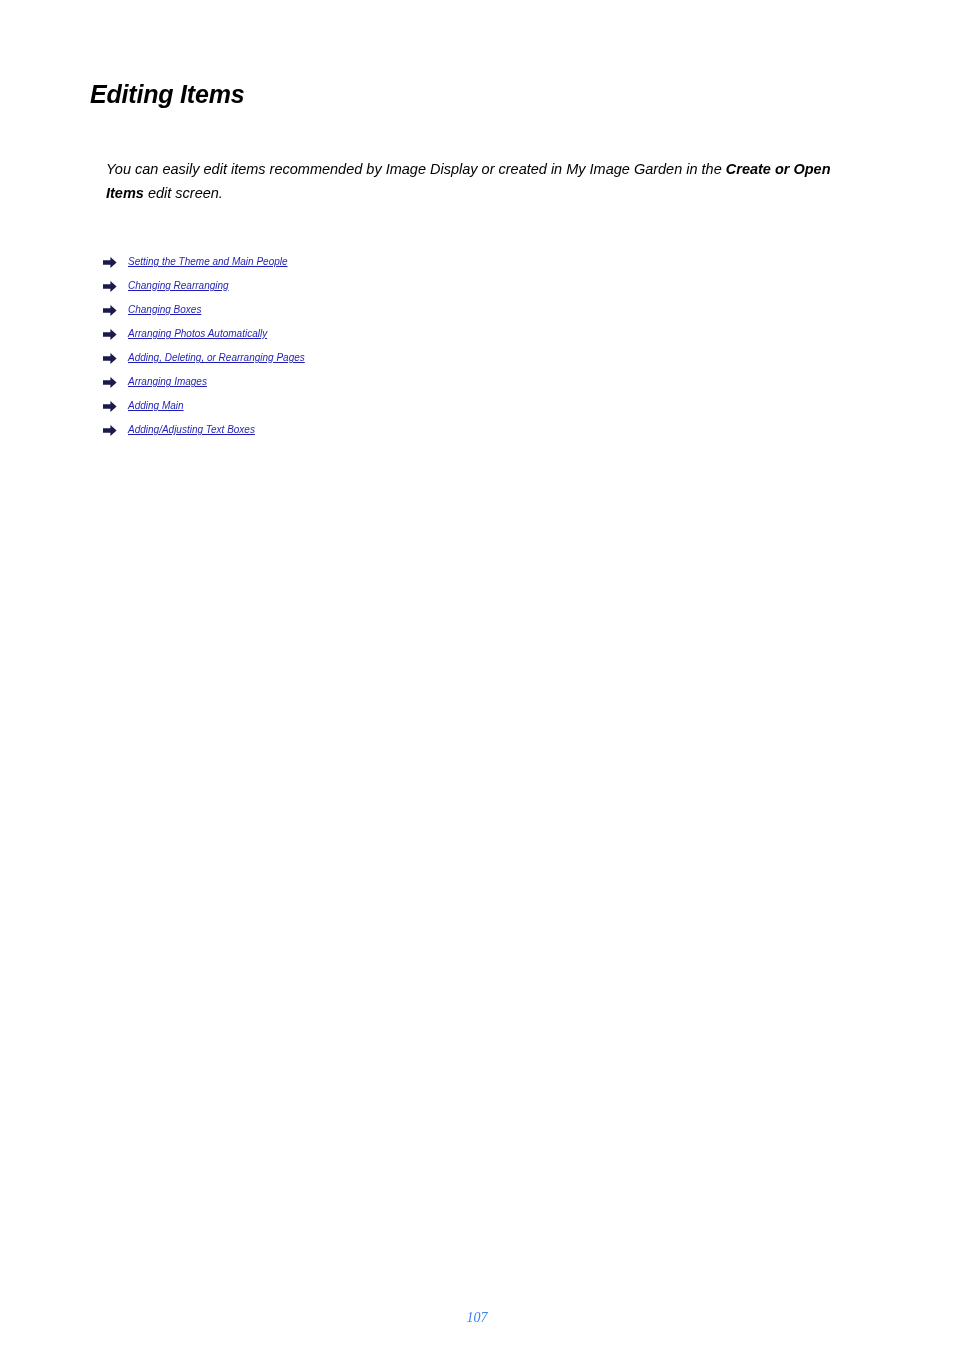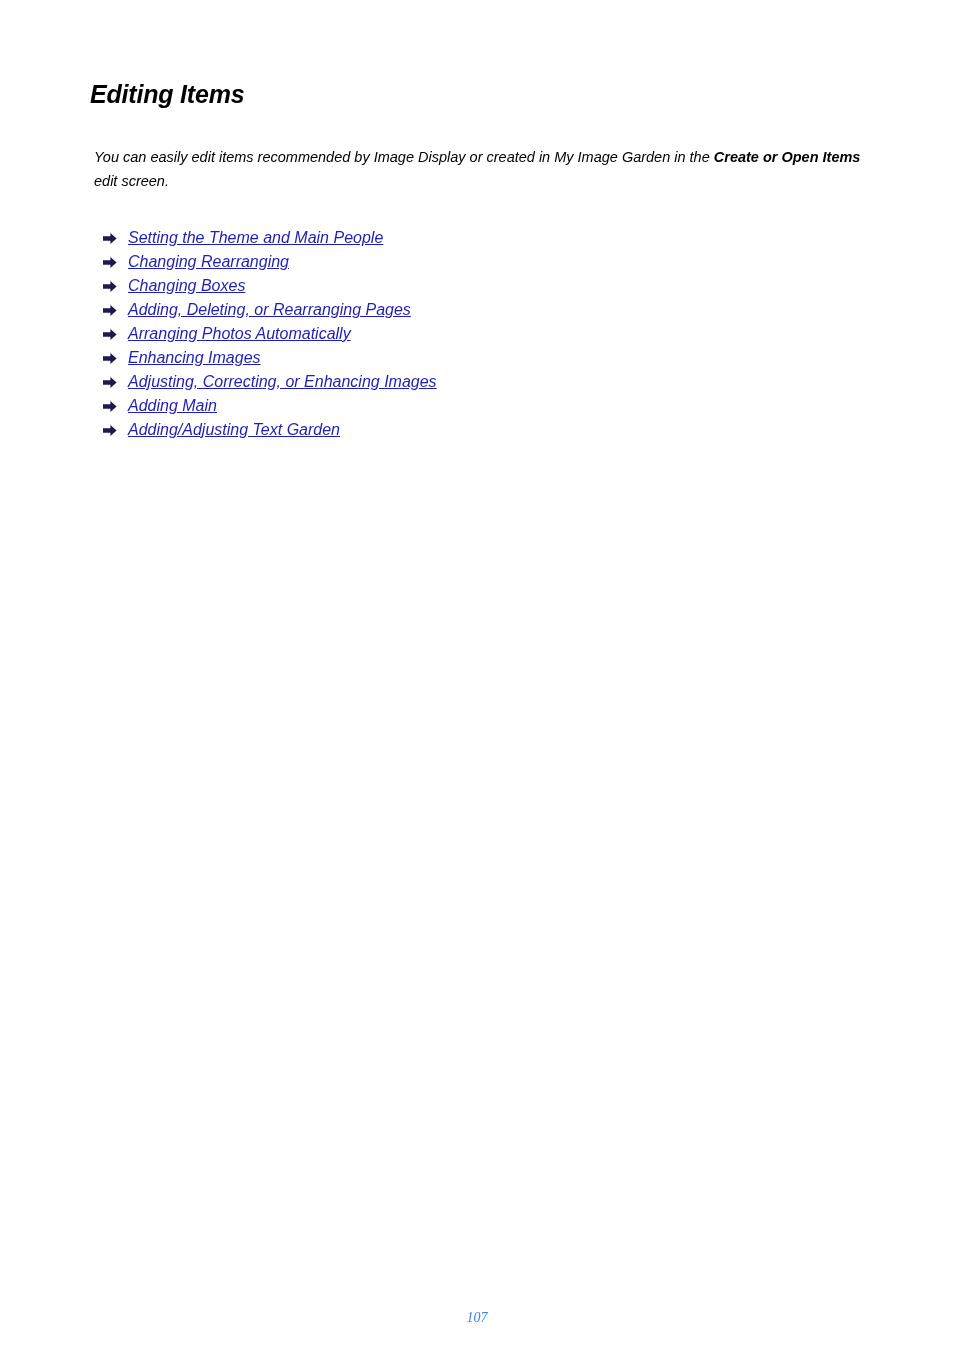--- a/index.html
+++ b/index.html
@@ -38,21 +38,21 @@
     font-size: 25px;
     font-weight: bold;
     line-height: 1.2;
     letter-spacing: -0.2px;
     margin: 0;
     padding-top: 69px;
     color: #000000;
   }
 
   .intro-paragraph {
-    margin: 4px;
+    margin: 16px;
     padding-top: 32px;
     font-size: 14.5px;
     line-height: 24px;
     color: #000000;
     max-width: 770px;
   }
 
   .intro-paragraph b {
     font-weight: bold;
   }
@@ -79,21 +79,21 @@
     align-items: center;
     justify-content: flex-start;
     margin-left: 13px;
   }
 
   .arrow-icon svg {
     display: block;
   }
 
   .item-link {
-    font-size: 16px;
+    font-size: 10px;
     line-height: 24px;
     color: #1f1fb5;
     text-decoration: underline;
     text-underline-offset: 1px;
     white-space: nowrap;
     cursor: pointer;
     margin-left: 7px;
   }
 
   .page-number {
@@ -146,66 +146,58 @@
         </span>
         <a class="item-link" href="#">Changing Boxes</a>
       </li>
 
       <li class="link-list-item">
         <span class="arrow-icon">
           <svg width="14" height="11" viewBox="0 0 14 11" aria-hidden="true">
             <path d="M0 3.3 H7.4 V0 L13.6 5.5 L7.4 11 V7.7 H0 Z" fill="#1a1a4e"></path>
           </svg>
         </span>
+        <a class="item-link" href="#">Arranging Photos Automatically</a>
+      </li>
+
+      <li class="link-list-item">
+        <span class="arrow-icon">
+          <svg width="14" height="11" viewBox="0 0 14 11" aria-hidden="true">
+            <path d="M0 3.3 H7.4 V0 L13.6 5.5 L7.4 11 V7.7 H0 Z" fill="#1a1a4e"></path>
+          </svg>
+        </span>
         <a class="item-link" href="#">Adding, Deleting, or Rearranging Pages</a>
       </li>
 
       <li class="link-list-item">
         <span class="arrow-icon">
           <svg width="14" height="11" viewBox="0 0 14 11" aria-hidden="true">
             <path d="M0 3.3 H7.4 V0 L13.6 5.5 L7.4 11 V7.7 H0 Z" fill="#1a1a4e"></path>
           </svg>
         </span>
-        <a class="item-link" href="#">Arranging Photos Automatically</a>
-      </li>
-
-      <li class="link-list-item">
-        <span class="arrow-icon">
-          <svg width="14" height="11" viewBox="0 0 14 11" aria-hidden="true">
-            <path d="M0 3.3 H7.4 V0 L13.6 5.5 L7.4 11 V7.7 H0 Z" fill="#1a1a4e"></path>
-          </svg>
-        </span>
-        <a class="item-link" href="#">Enhancing Images</a>
-      </li>
-
-      <li class="link-list-item">
-        <span class="arrow-icon">
-          <svg width="14" height="11" viewBox="0 0 14 11" aria-hidden="true">
-            <path d="M0 3.3 H7.4 V0 L13.6 5.5 L7.4 11 V7.7 H0 Z" fill="#1a1a4e"></path>
-          </svg>
-        </span>
-        <a class="item-link" href="#">Adjusting, Correcting, or Enhancing Images</a>
-      </li>
+        <a class="item-link" href="#">Arranging Images</a>
+      </li>
+
 
       <li class="link-list-item">
         <span class="arrow-icon">
           <svg width="14" height="11" viewBox="0 0 14 11" aria-hidden="true">
             <path d="M0 3.3 H7.4 V0 L13.6 5.5 L7.4 11 V7.7 H0 Z" fill="#1a1a4e"></path>
           </svg>
         </span>
         <a class="item-link" href="#">Adding Main</a>
       </li>
 
       <li class="link-list-item">
         <span class="arrow-icon">
           <svg width="14" height="11" viewBox="0 0 14 11" aria-hidden="true">
             <path d="M0 3.3 H7.4 V0 L13.6 5.5 L7.4 11 V7.7 H0 Z" fill="#1a1a4e"></path>
           </svg>
         </span>
-        <a class="item-link" href="#">Adding/Adjusting Text Garden</a>
+        <a class="item-link" href="#">Adding/Adjusting Text Boxes</a>
       </li>
 
     </ul>
 
   </div>
 
   <div class="page-number">107</div>
 
 </div>
 

